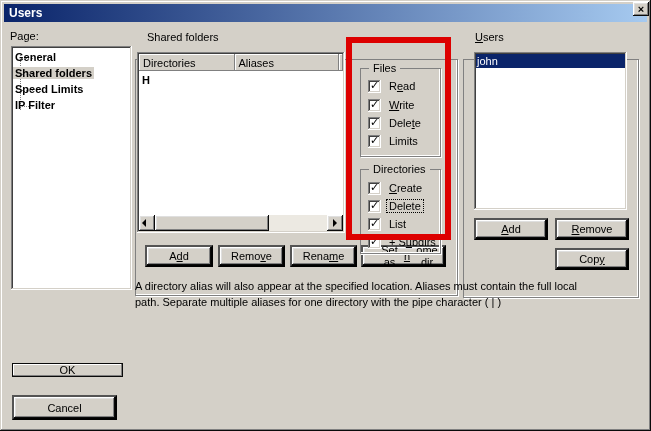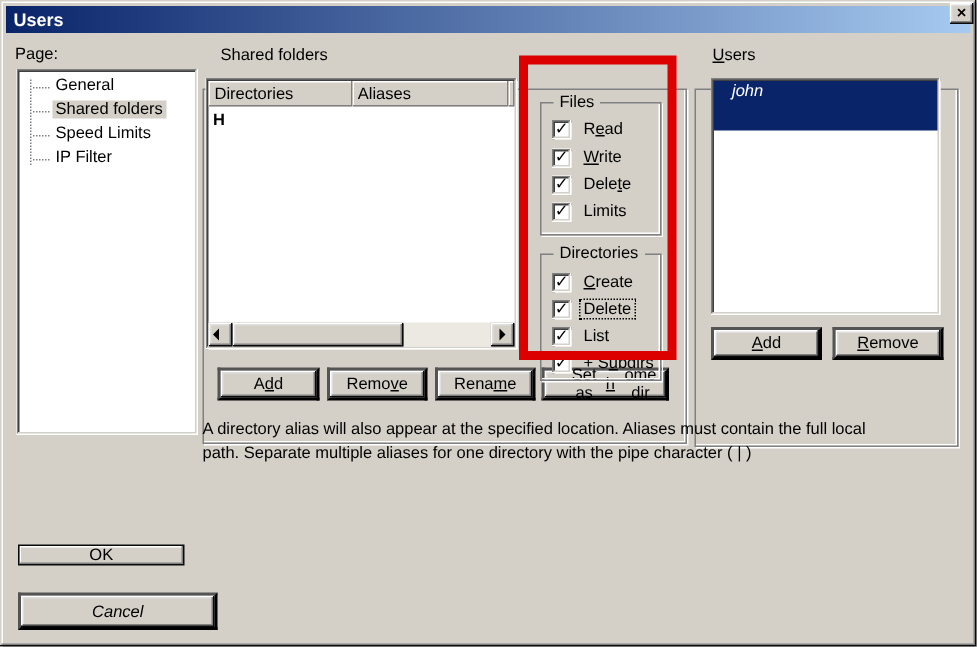--- a/index.html
+++ b/index.html
@@ -35,21 +35,21 @@
   .btn { position:absolute; display:flex; align-items:center; justify-content:center;
     font-family:inherit; font-size:11px; cursor:default; }
   .btn.default-btn { border:1px solid #0a0a0a;
     box-shadow: inset -1px -1px #808080, inset 1px 1px #ffffff; background:#d4d0c8; }
 
   .static-label { position:absolute; }
 
   
   .tree { position:absolute; left:11px; top:46px; width:121px; height:244px; padding:4px 2px; }
   .tree-vline { position:absolute; left:9px; top:7px; height:57px; border-left:1px dotted #808080; }
-  .tree-item { position:relative; height:16px; line-height:15px; padding-left:22px; white-space:nowrap; }
+  .tree-item { position:relative; height:16px; line-height:15px; white-space:nowrap;font-weight:bold; }
   .tree-item .stub { position:absolute; left:9px; top:8px; width:11px; border-top:1px dotted #808080; }
   .tree-label { padding:0 2px; }
   .tree-item.selected .tree-label { background:#d4d0c8; }
 
   
   .groupbox { position:absolute; border:1px solid #808080;
     box-shadow: 1px 1px 0 #ffffff, inset -1px -1px 0 #ffffff; margin-top: 21px; }
   .grouplabel { position:absolute; top:-7px; left:8px; background:#d4d0c8; padding:0 4px; line-height:13px; }
 
   .gb-shared { left:135px; top:38px; width:323px; height:237px; }
@@ -80,21 +80,21 @@
   .checkbox { width:13px; height:13px; margin-right:6px; background:#fff; flex:none;
     box-shadow: inset -1px -1px #ffffff, inset 1px 1px #808080,
                 inset -2px -2px #d4d0c8, inset 2px 2px #404040;
     display:flex; align-items:center; justify-content:center; }
   .check { font-family:"DejaVu Sans", sans-serif; font-size:11px; font-weight:bold; line-height:1; margin-top:-1px; }
   .cb-label { padding:0 2px; }
   .focus-dotted { outline:1px dotted #000; }
 
   
   .users-list { position:absolute; left:474px; top:52px; width:153px; height:158px; padding:2px; }
-  .user-row { height:33px; line-height:15px; padding-left:12px;font-style:italic; }
+  .user-row { height:14px; line-height:15px; padding-left:1px; }
   .user-row.selected { background:#0a246a; color:#fff; }
 
   
   .note { position:absolute; left:135px; white-space:nowrap; }
 
   
   .red-box { position:absolute; left:346px; top:37px; width:105px; height:203px;
     border:6px solid #dd0000; z-index:20; pointer-events:none; }
 </style>
 </head>
@@ -221,20 +221,21 @@
   <div class="grouplabel" style="position:absolute; left:471px; top:31px;"><u>U</u>sers</div>
 
   <div class="users-list sunken">
     <div class="user-row selected">
       <span>john</span>
     </div>
   </div>
 
   <button class="btn raised" style="left:474px; top:218px; width:74px; height:22px;"><u>A</u>dd</button>
   <button class="btn raised" style="left:555px; top:218px; width:74px; height:22px;"><u>R</u>emove</button>
+  <button class="btn raised" style="left:555px; top:248px; width:74px; height:22px;">Cop<u>y</u></button>
 
   <div class="note" style="top:280px;">A directory alias will also appear at the specified location. Aliases must contain the full local</div>
   <div class="note" style="top:296px;text-align:right;">path. Separate multiple aliases for one directory with the pipe character ( | )</div>
 
   <button class="btn default-btn" style="left:12px; top:363px; width:111px; height:14px;">OK</button>
-  <button class="btn raised" style="left:12px; top:395px; width:133px; height:25px;font-style:italic;">Cancel</button>
+  <button class="btn raised" style="left:12px; top:395px; width:105px; height:25px;">Cancel</button>
 
 </div>
 
 </body></html>

